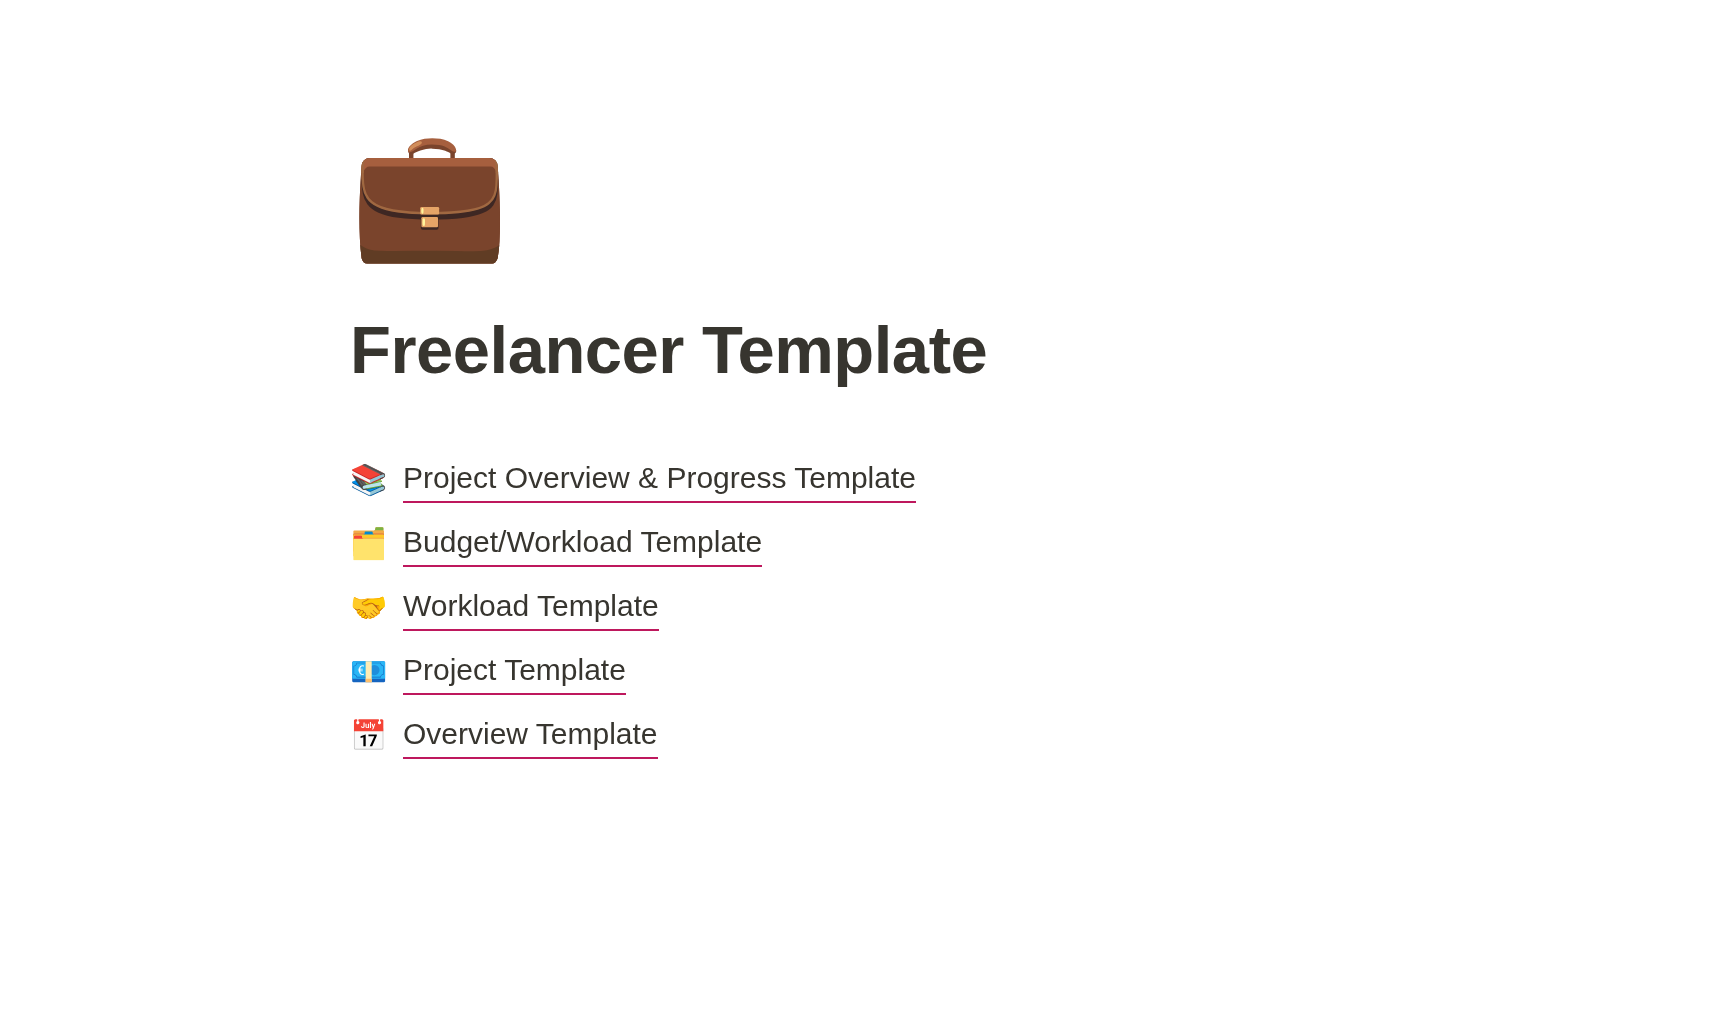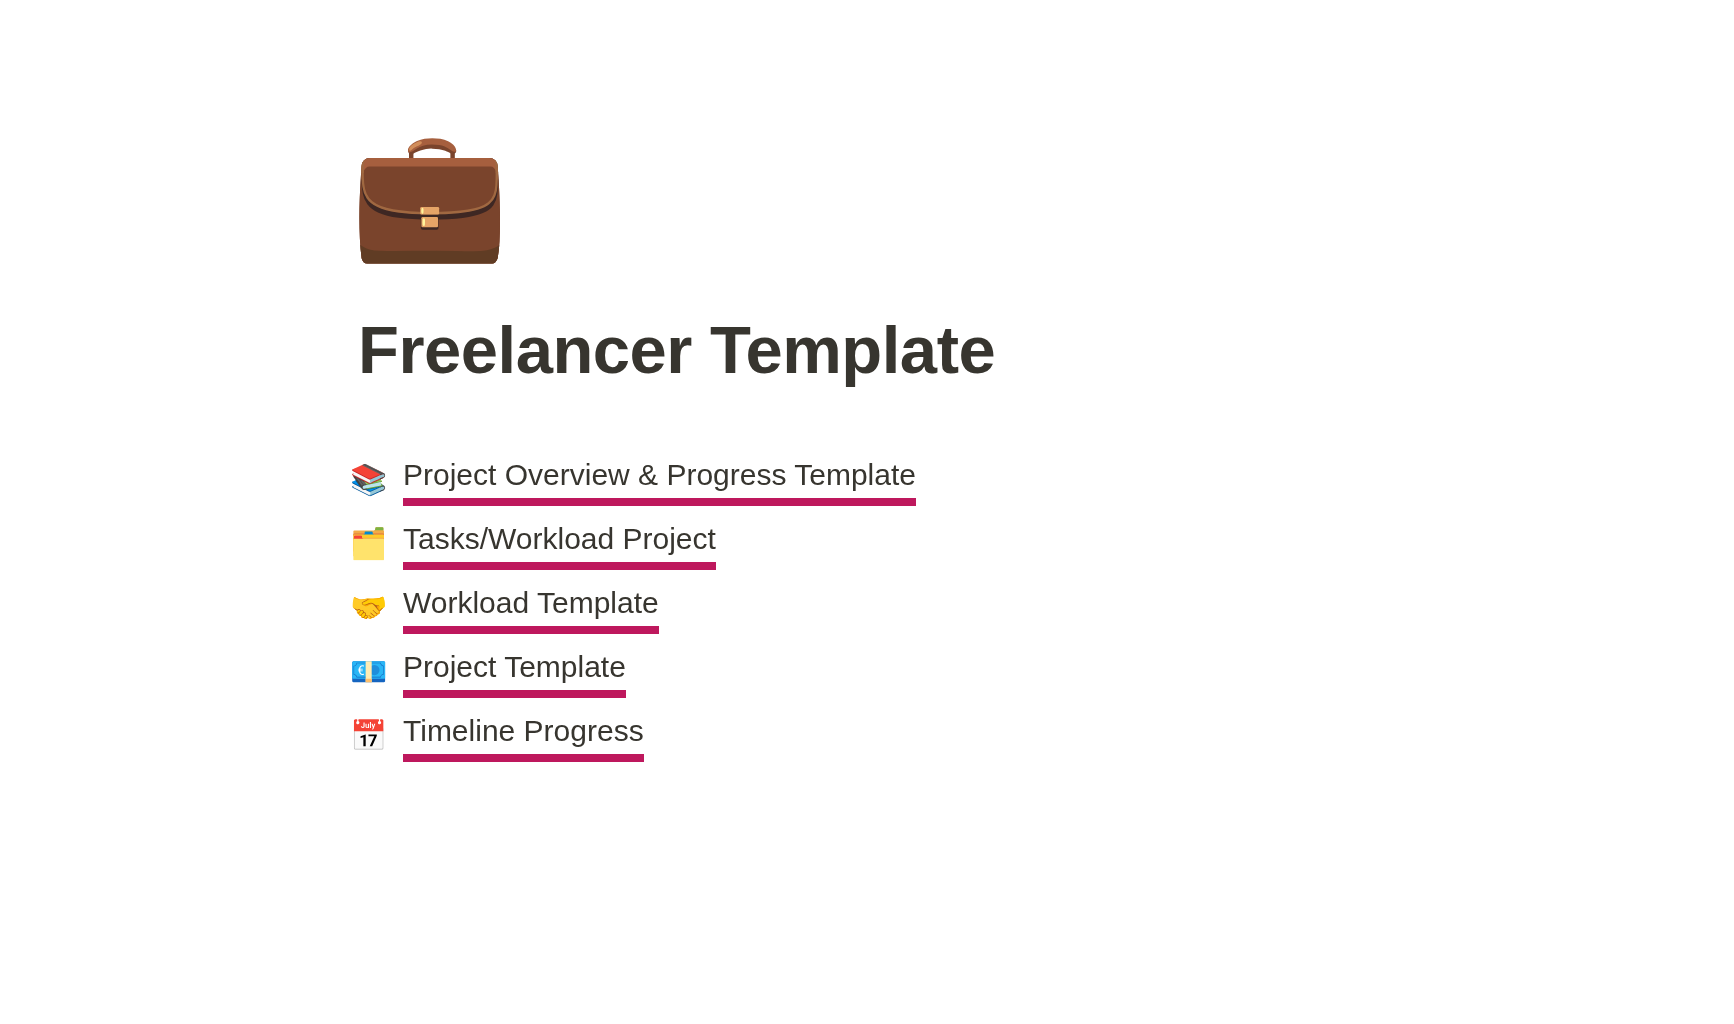--- a/index.html
+++ b/index.html
@@ -39,21 +39,21 @@
     line-height: 150px;
     height: 150px;
     width: 160px;
     display: block;
     font-family: "DejaVu Sans", "Liberation Sans", sans-serif;
     user-select: none;
   }
 
   
   .page-title {
-    margin: 8px;
+    margin: 0;
     padding: 0;
     margin-top: 42px;
     font-size: 67px;
     line-height: 80px;
     font-weight: 700;
     letter-spacing: -0.5px;
     color: #37352f;
     white-space: nowrap;
   }
 
@@ -83,21 +83,21 @@
   }
 
   .row-link {
     display: inline-block;
     margin-left: 17px;
     font-size: 30px;
     line-height: 40px;
     font-weight: 400;
     color: #37352f;
     text-decoration: none;
-    border-bottom: 8px solid #be185d;
+    border-bottom: 2px solid #be185d;
     padding-bottom: 3px;
     white-space: nowrap;
     cursor: pointer;
   }
 </style>
 </head>
 <body>
 
 <div class="page">
   <div class="page-content">
@@ -108,33 +108,33 @@
 
     <ul class="link-list">
 
       <li class="link-row">
         <span class="row-emoji">📚</span>
         <a class="row-link" href="#">Project Overview &amp; Progress Template</a>
       </li>
 
       <li class="link-row">
         <span class="row-emoji">🗂️</span>
-        <a class="row-link" href="#">Tasks/Workload Project</a>
+        <a class="row-link" href="#">Budget/Workload Template</a>
       </li>
 
       <li class="link-row">
         <span class="row-emoji">🤝</span>
         <a class="row-link" href="#">Workload Template</a>
       </li>
 
       <li class="link-row">
         <span class="row-emoji">💶</span>
         <a class="row-link" href="#">Project Template</a>
       </li>
 
       <li class="link-row">
         <span class="row-emoji">📅</span>
-        <a class="row-link" href="#">Timeline Progress</a>
+        <a class="row-link" href="#">Overview Template</a>
       </li>
 
     </ul>
   </div>
 </div>
 
 </body></html>

